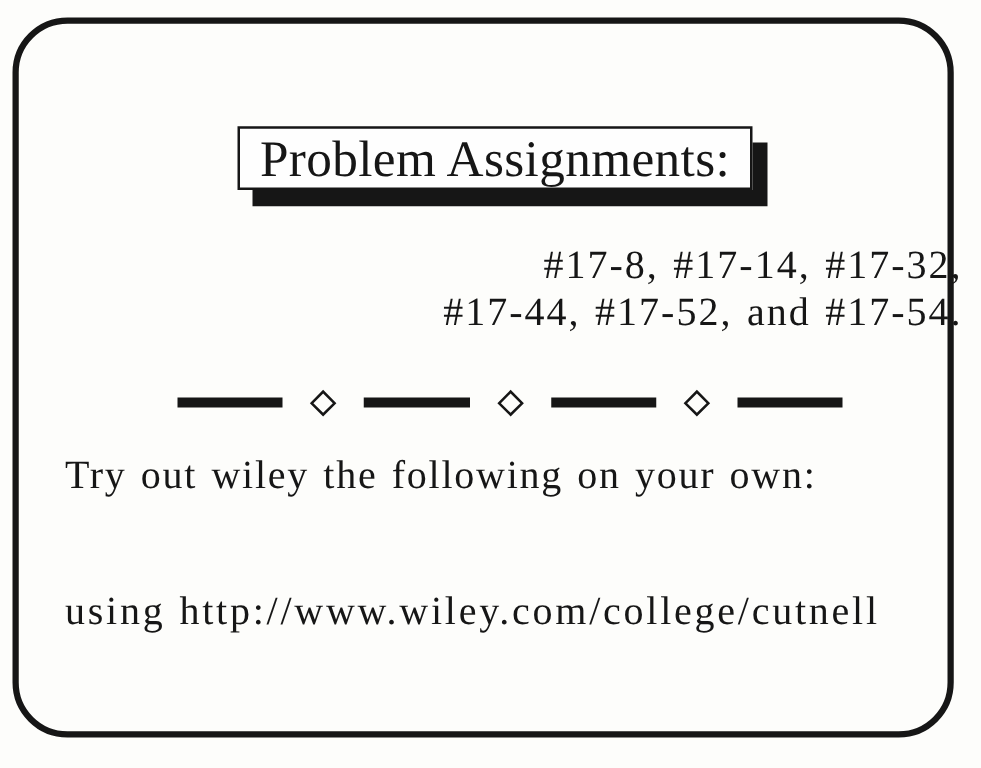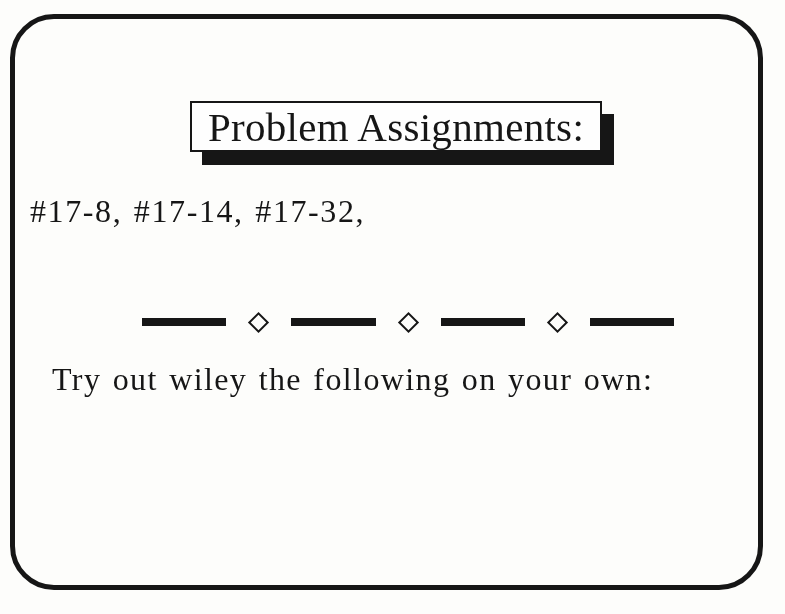--- a/index.html
+++ b/index.html
@@ -48,21 +48,21 @@
     font-size: 41px;
     line-height: 44px;
     letter-spacing: 0.3px;
     white-space: nowrap;
   }
   .problems {
     position: absolute;
     left: 15px;
     top: 173px;
     width: 740px;
-    text-align: left;
+    text-align: right;
     font-size: 32px;
     line-height: 38px;
     letter-spacing: 1.6px;
     word-spacing: 2px;
   }
   .divider {
     position: absolute;
     left: 127px;
     top: 289px;
     width: 532px;
@@ -126,32 +126,34 @@
 
 <div class="page">
   <div class="frame">
 
     <div class="title-box">
       <span>Problem Assignments:</span>
     </div>
 
     <div class="problems">
       <div>#17-8, #17-14, #17-32,</div>
+      <div>#17-44, #17-52, and #17-54.</div>
     </div>
 
     <div class="divider">
       <span class="seg"></span>
       <span class="diamond"></span>
       <span class="seg"></span>
       <span class="diamond"></span>
       <span class="seg"></span>
       <span class="diamond"></span>
       <span class="seg"></span>
     </div>
 
     <div class="try-heading">Try out wiley the following on your own:</div>
 
 
     <div class="footer-note">
+      <div>using http://www.wiley.com/college/cutnell</div>
     </div>
 
   </div>
 </div>
 
 </body></html>

